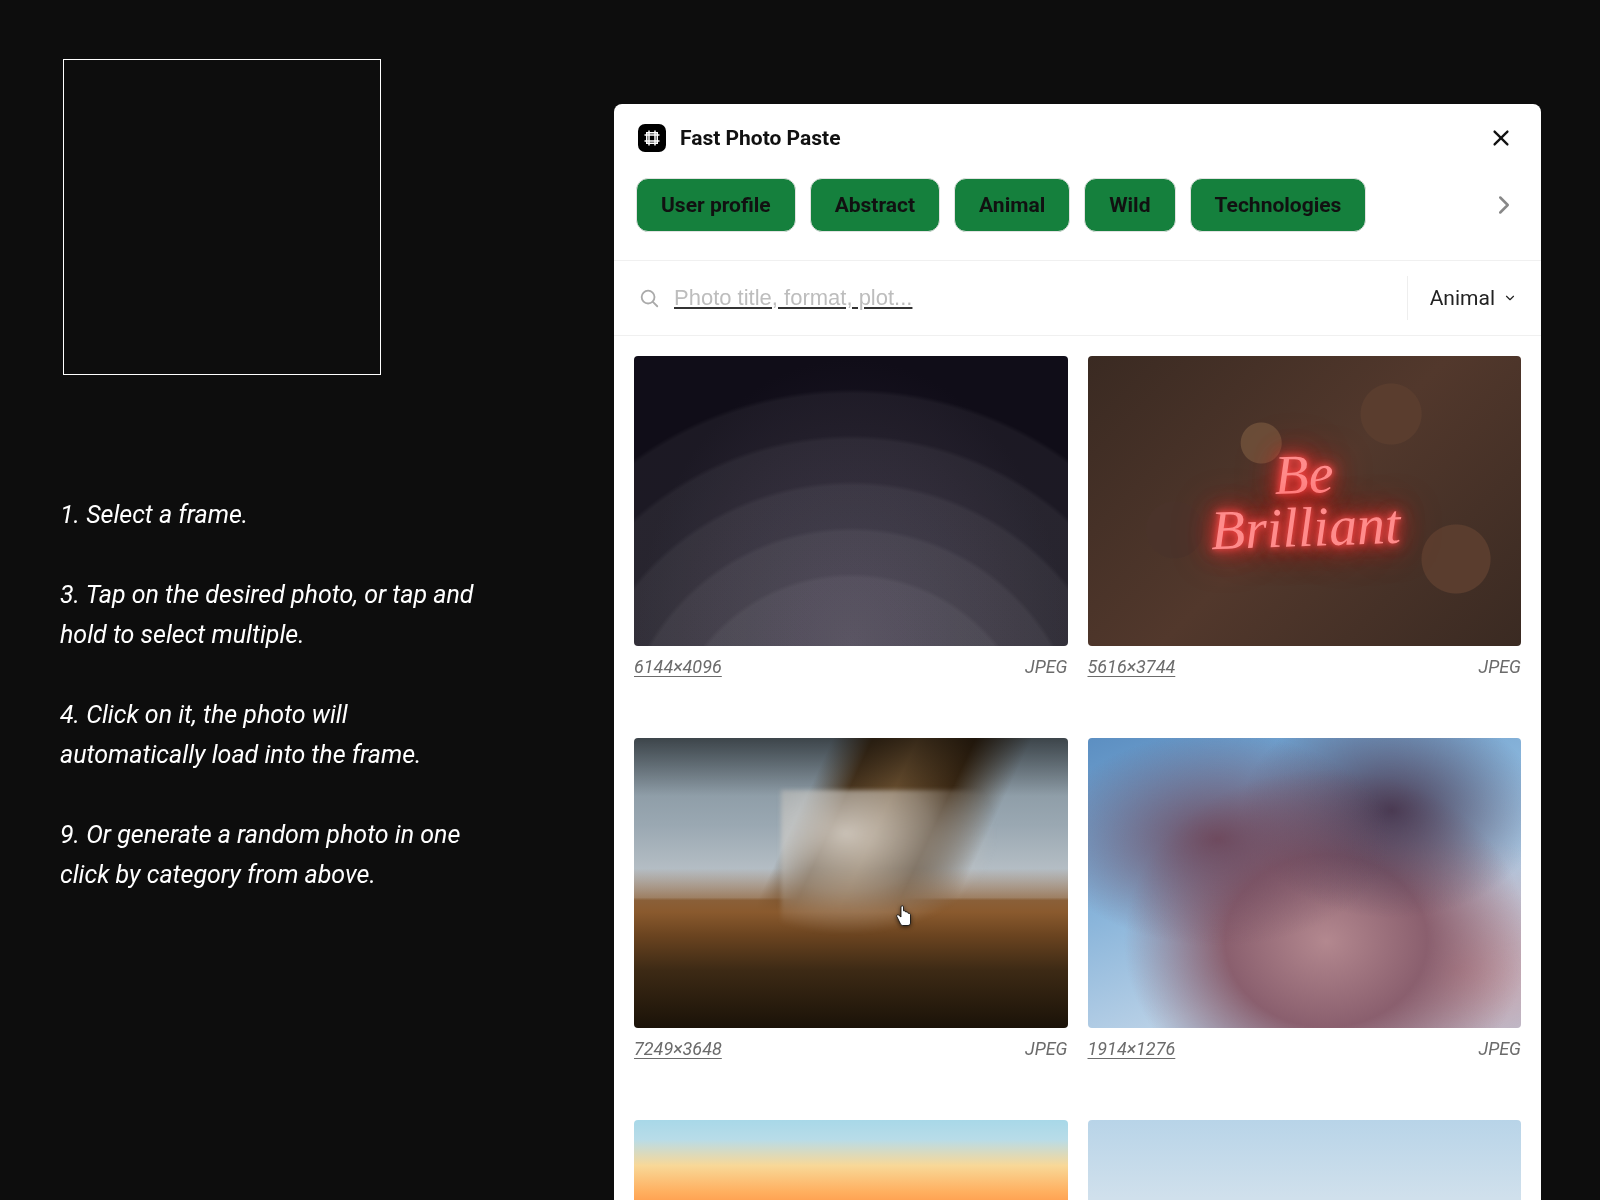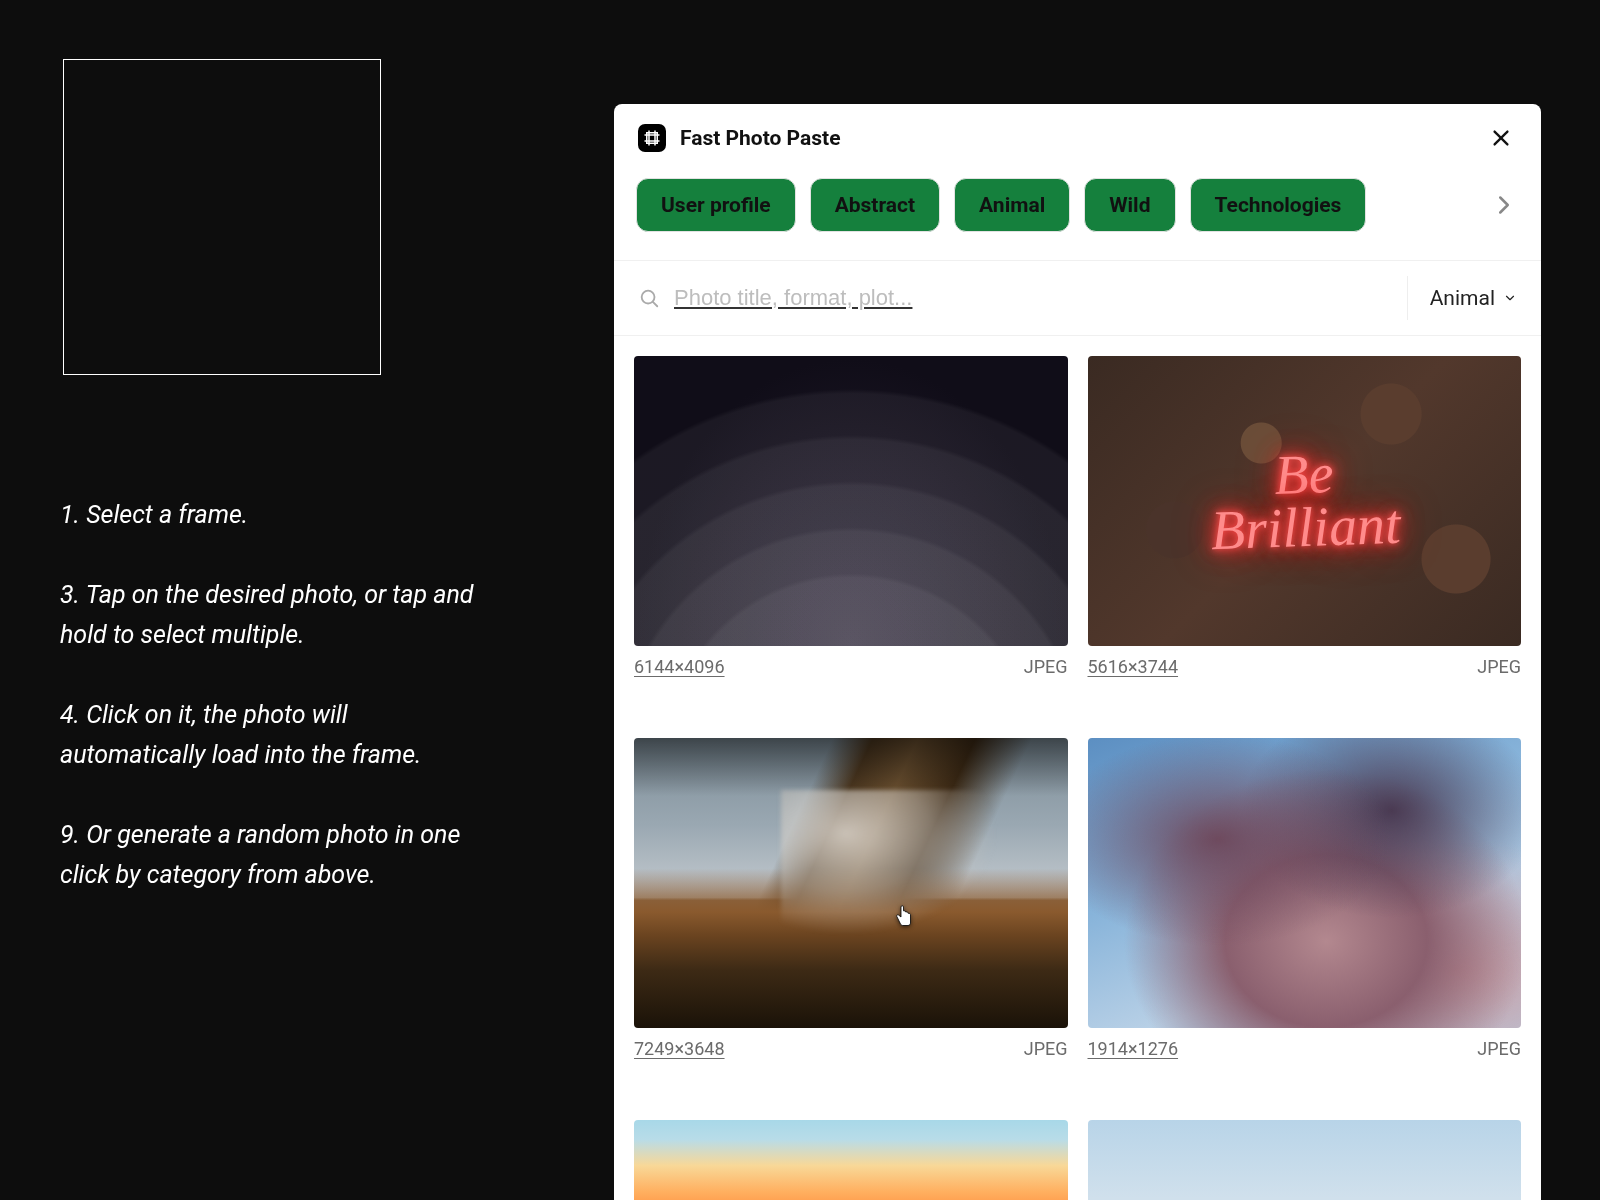--- a/index.html
+++ b/index.html
@@ -150,20 +150,21 @@
     position:relative;
   }
   .thumb-partial { height: 130px; }
   .meta {
     display:flex;
     justify-content:space-between;
     align-items:flex-start;
     font-size:18px;
     margin-top: 10px;
     color:#6b6b6b;
+    font-style:italic;
   }
   .dims { text-decoration: underline; text-underline-offset: 3px; }
   
   .thumb-1 {
     background:
       radial-gradient(circle at 50% 140%, rgba(255,255,255,0.05) 40%, transparent 41%),
       radial-gradient(circle at 50% 140%, rgba(255,255,255,0.05) 50%, transparent 51%),
       radial-gradient(circle at 50% 140%, rgba(255,255,255,0.05) 60%, transparent 61%),
       radial-gradient(circle at 50% 140%, rgba(255,255,255,0.05) 70%, transparent 71%),
       radial-gradient(circle at 50% 140%, rgba(255,255,255,0.05) 80%, transparent 81%),

